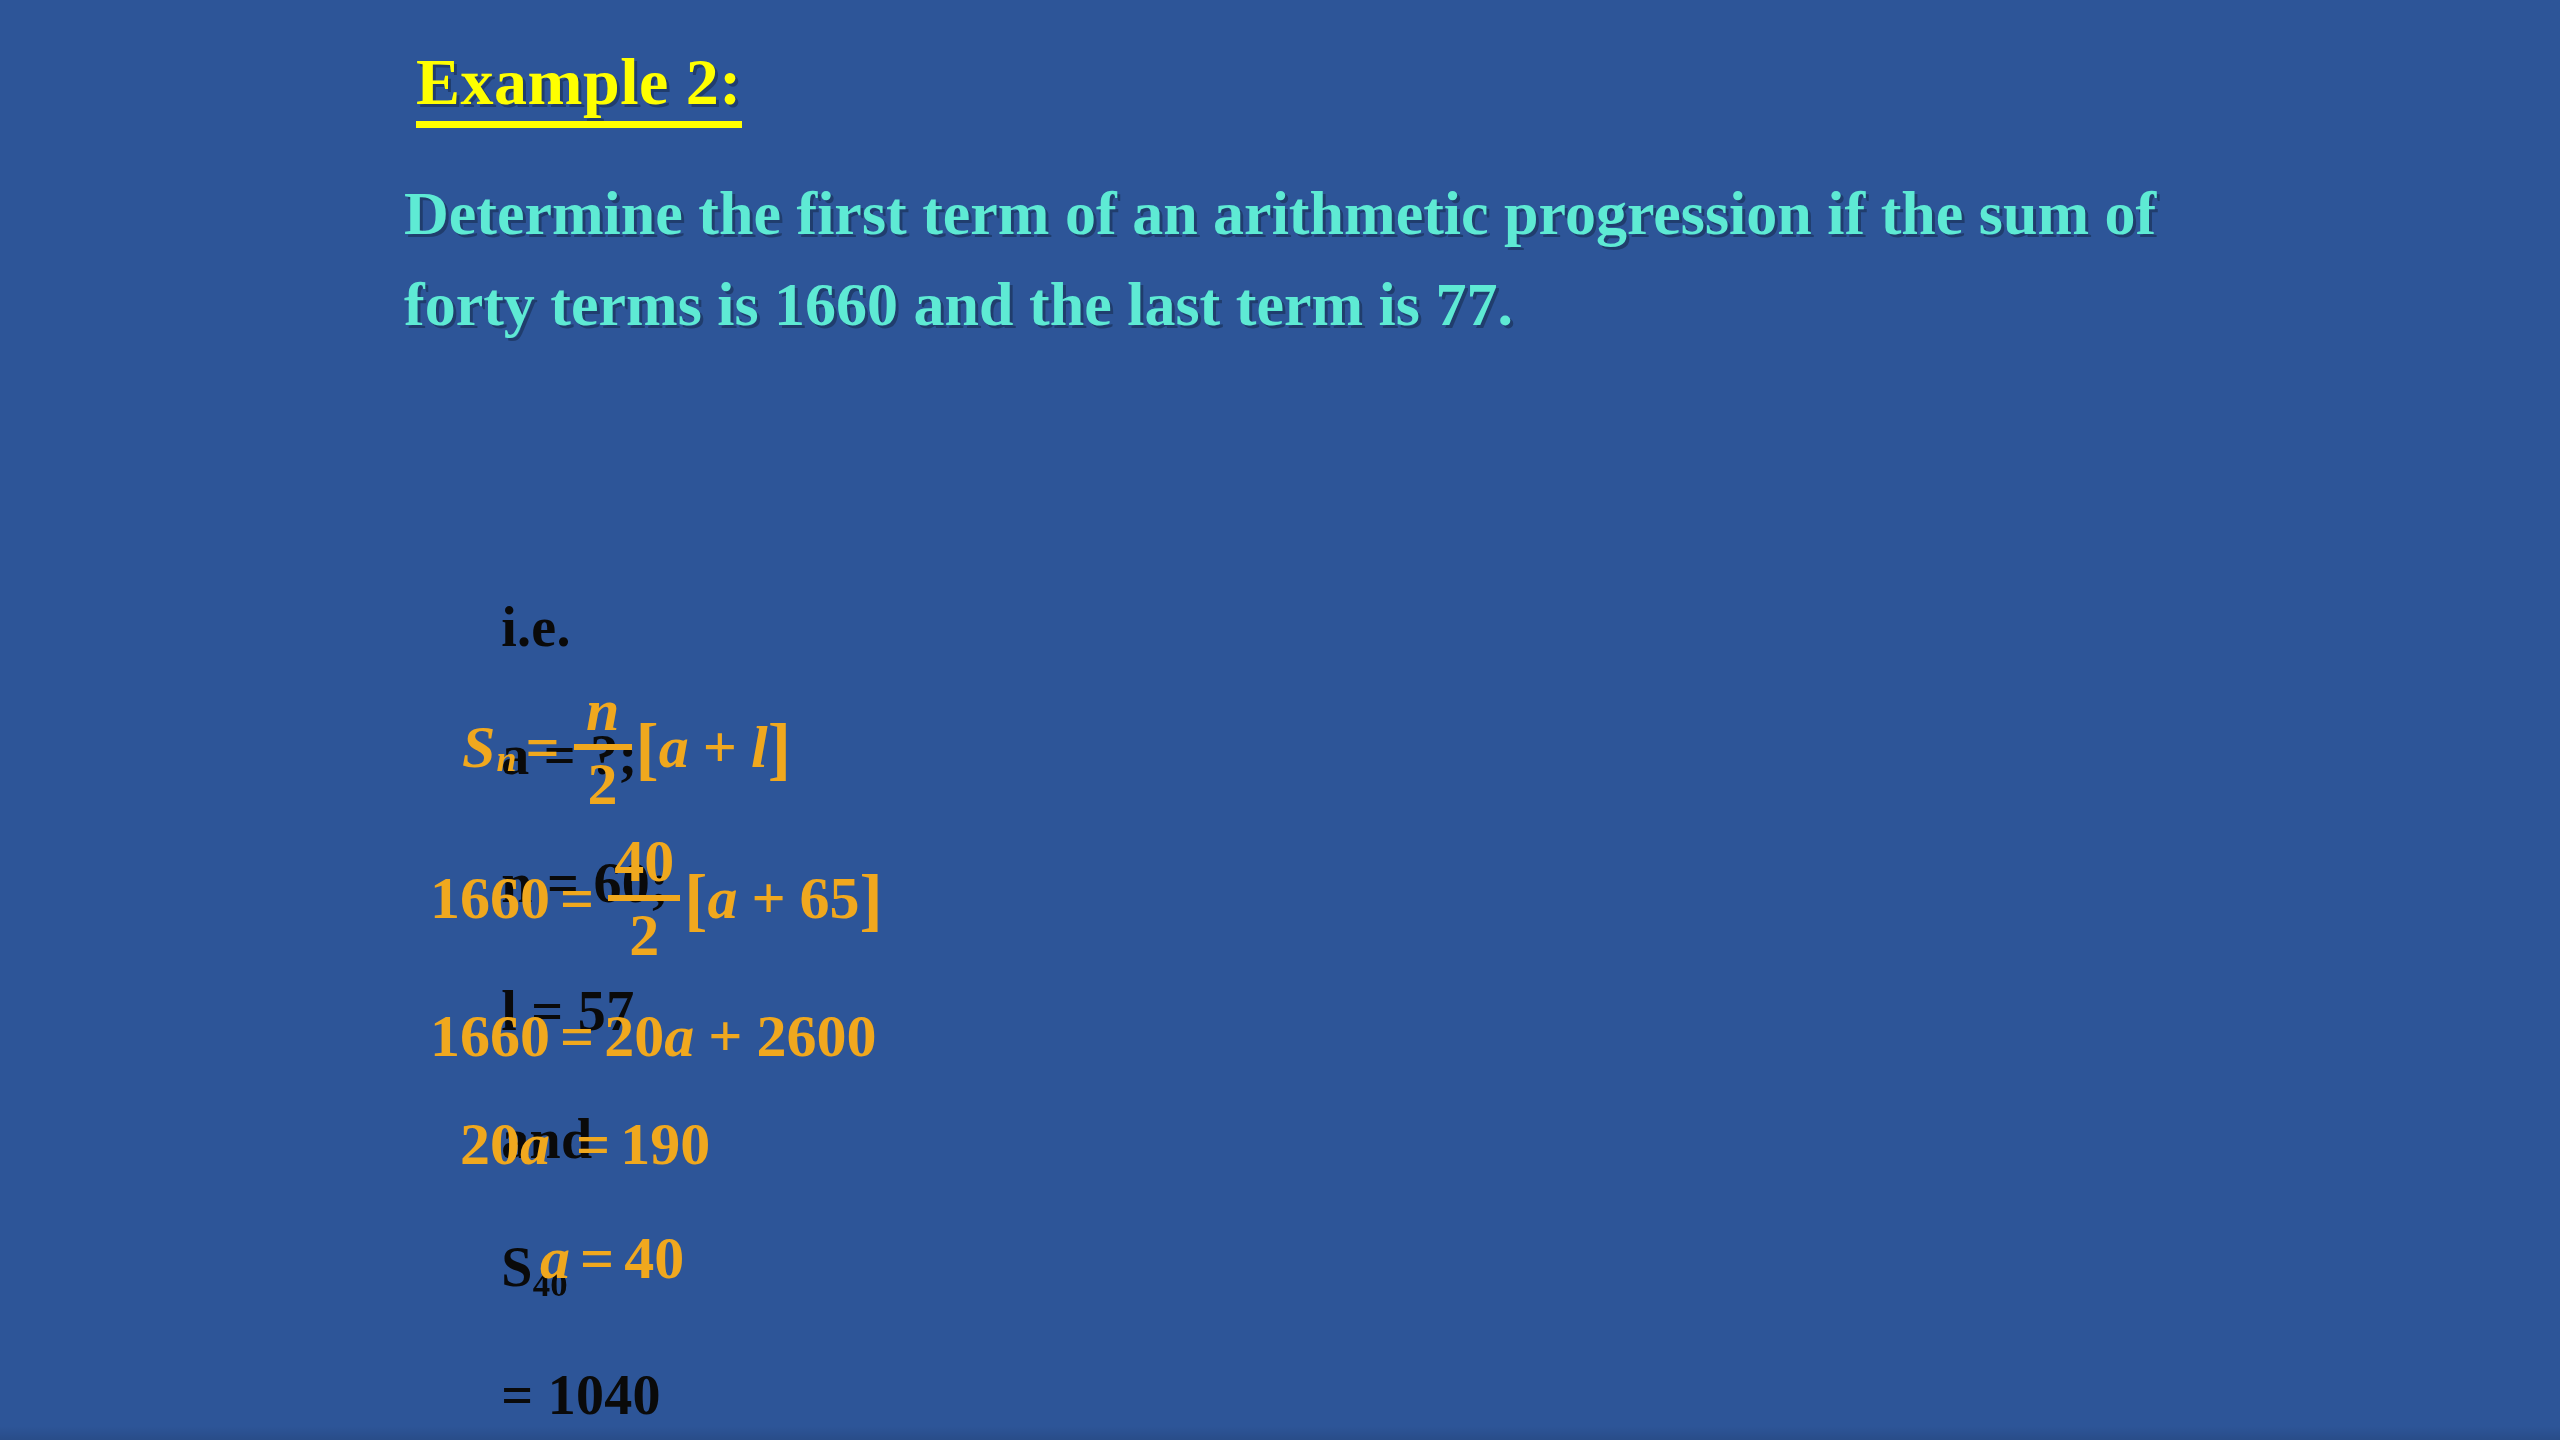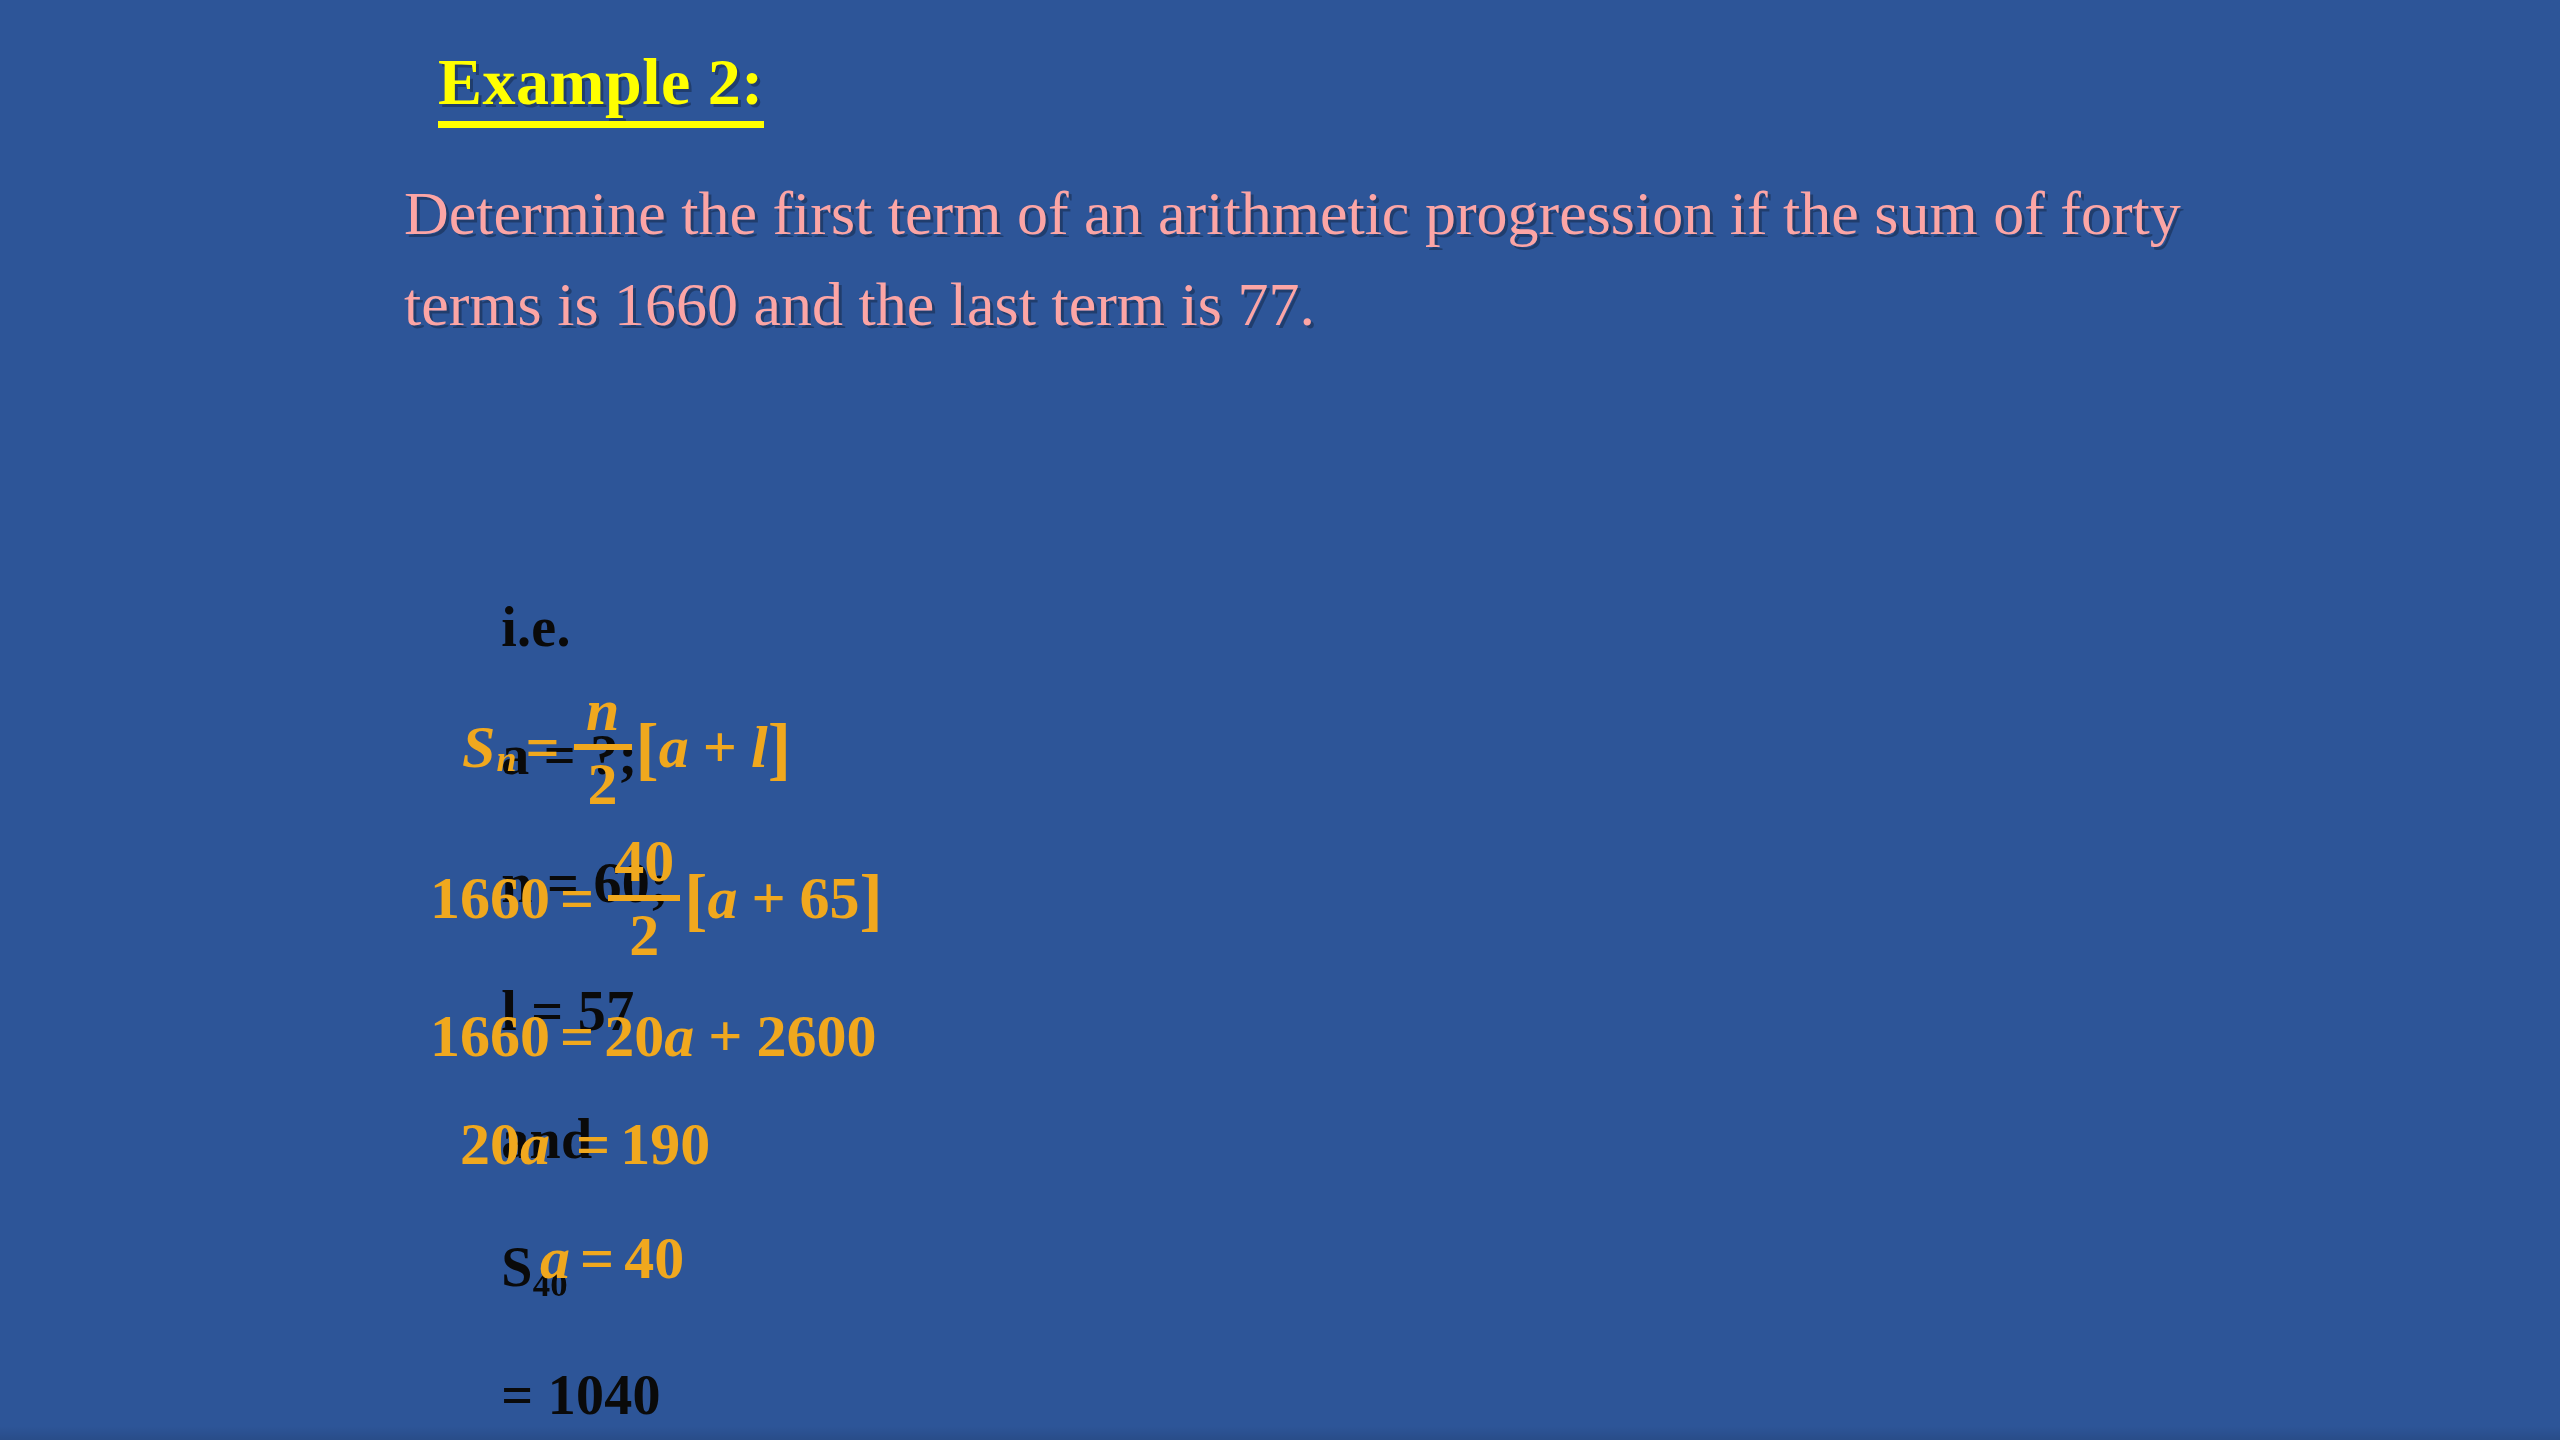--- a/index.html
+++ b/index.html
@@ -21,44 +21,44 @@
     position: absolute;
     left: 0; right: 0; bottom: 0;
     height: 14px;
     background: linear-gradient(to bottom, rgba(0,0,0,0.0), rgba(0,0,0,0.10));
     pointer-events: none;
   }
 
   
   .title-block {
     position: absolute;
-    left: 438px;
+    left: 416px;
     top: 48px;
   }
   .title {
     display: inline-block;
     color: #ffff00;
     font-size: 66px;
     font-weight: bold;
     line-height: 1.02;
     letter-spacing: 0.5px;
     text-shadow: 3px 3px 0 rgba(0,0,0,0.28);
     padding-bottom: 6px;
     border-bottom: 7px solid #ffff00;
   }
 
   
   .statement {
     position: absolute;
     left: 404px;
     top: 168px;
     width: 1810px;
-    color: #fca5a5;
+    color: #5eead4;
     font-size: 62px;
-    font-weight: normal;
+    font-weight: bold;
     line-height: 1.47;
     text-shadow: 3px 3px 0 rgba(0,0,0,0.28);
   }
 
   
   .givens {
     position: absolute;
     left: 444px;
     top: 531px;
     color: #0a0a0a;

